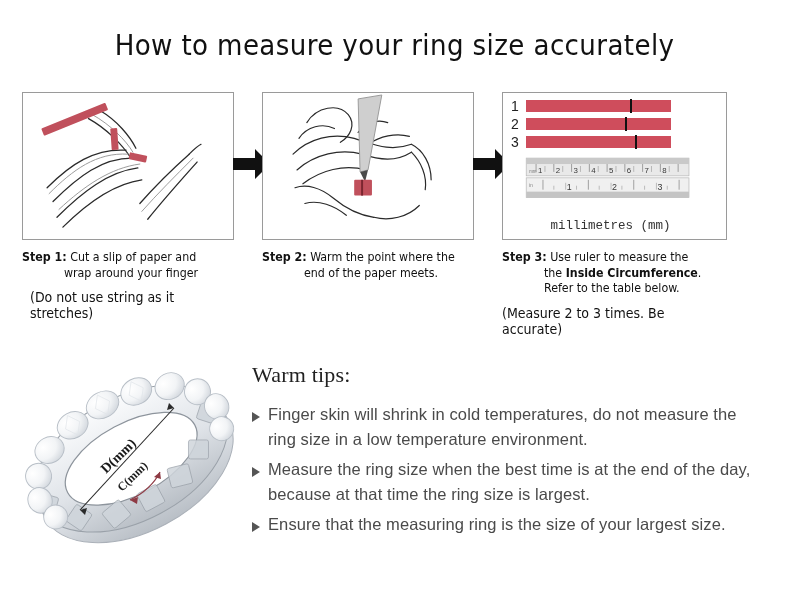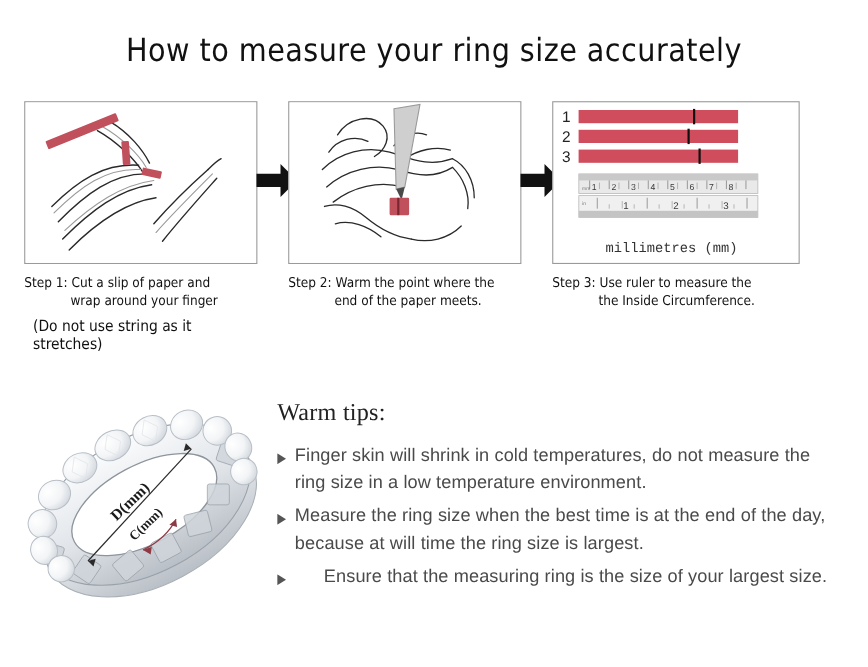--- a/index.html
+++ b/index.html
@@ -45,21 +45,21 @@
   .arrow.a1{left:233px;}
   .arrow.a2{left:473px;}
 
   .caption{
     margin-top:10px;
     font-size:12.3px;
     line-height:15.5px;
     color:#111;
     font-family:"DejaVu Sans Condensed","Liberation Sans",sans-serif;
   }
-  .caption b{font-weight:400;margin-top:21px;}
+  .caption b{font-weight:700;margin-top:21px;}
   .cap-l2{display:block;padding-left:42px;}
   .cap-l2b{display:block;padding-left:42px;}
   .note{
     margin-top:8px;
     font-size:14px;
     color:#111;
     text-align:center;
   }
   .col.c1 .note{text-align:left;padding-left:8px;}
   .col.c3 .note{text-align:left;padding-left:0;}
@@ -89,21 +89,20 @@
     margin:0 0 14px 0;
     font-weight:400;
     font-size:22px;
     color:#222;
     font-family:Liberation Serif, serif;
     letter-spacing:.2px;
   }
   .tip{
     display:flex;align-items:flex-start;
     margin-bottom:5px;
-    justify-content:space-between;
   }
   .tipbullet{
     flex:0 0 auto;width:16px;padding-top:5px;color:#555;
   }
   .tiptext{
     font-size:16.5px;line-height:25px;color:#4a4a4a;
     font-family:"Liberation Sans",sans-serif;
     font-weight:300;
     letter-spacing:.1px;
   }
@@ -290,21 +289,23 @@
           <text x="26" y="81" font-family="Liberation Sans, sans-serif" font-size="4.5" fill="#777">mm</text>
           <text x="26" y="95" font-family="Liberation Sans, sans-serif" font-size="4.5" fill="#777">in</text>
         </svg>
 
         <div class="mmlabel">millimetres (mm)</div>
       </div>
       <div class="caption">
         <b>Step 3:</b>
         <span>Use ruler to measure the</span>
         <span class="cap-l2"><span>the </span><b>Inside Circumference</b><span>.</span></span>
-      </div>
+        <span class="cap-l2b">Refer to the table below.</span>
+      </div>
+      <div class="note">(Measure 2 to 3 times. Be accurate)</div>
     </div>
   </div>
 
   <div class="ring">
     <svg viewBox="0 0 232 225" xmlns="http://www.w3.org/2000/svg">
       <defs>
         <radialGradient id="gem" cx="35%" cy="30%" r="75%">
           <stop offset="0%" stop-color="#ffffff"></stop>
           <stop offset="60%" stop-color="#f2f4f6"></stop>
           <stop offset="100%" stop-color="#d3d8de"></stop>
@@ -377,21 +378,21 @@
       </span>
       <span class="tiptext">Finger skin will shrink in cold temperatures, do not measure the ring size in a low temperature environment.</span>
     </div>
 
     <div class="tip">
       <span class="tipbullet">
         <svg width="9" height="10" viewBox="0 0 9 10">
             <path d="M0 0 L8 5 L0 10 Z" fill="#555"></path>
           </svg>
       </span>
-      <span class="tiptext">Measure the ring size when the best time is at the end of the day, because at will time the ring size is largest.</span>
+      <span class="tiptext">Measure the ring size when the best time is at the end of the day, because at that time the ring size is largest.</span>
     </div>
 
     <div class="tip">
       <span class="tipbullet">
         <svg width="9" height="10" viewBox="0 0 9 10">
             <path d="M0 0 L8 5 L0 10 Z" fill="#555"></path>
           </svg>
       </span>
       <span class="tiptext">Ensure that the measuring ring is the size of your largest size.</span>
     </div>

